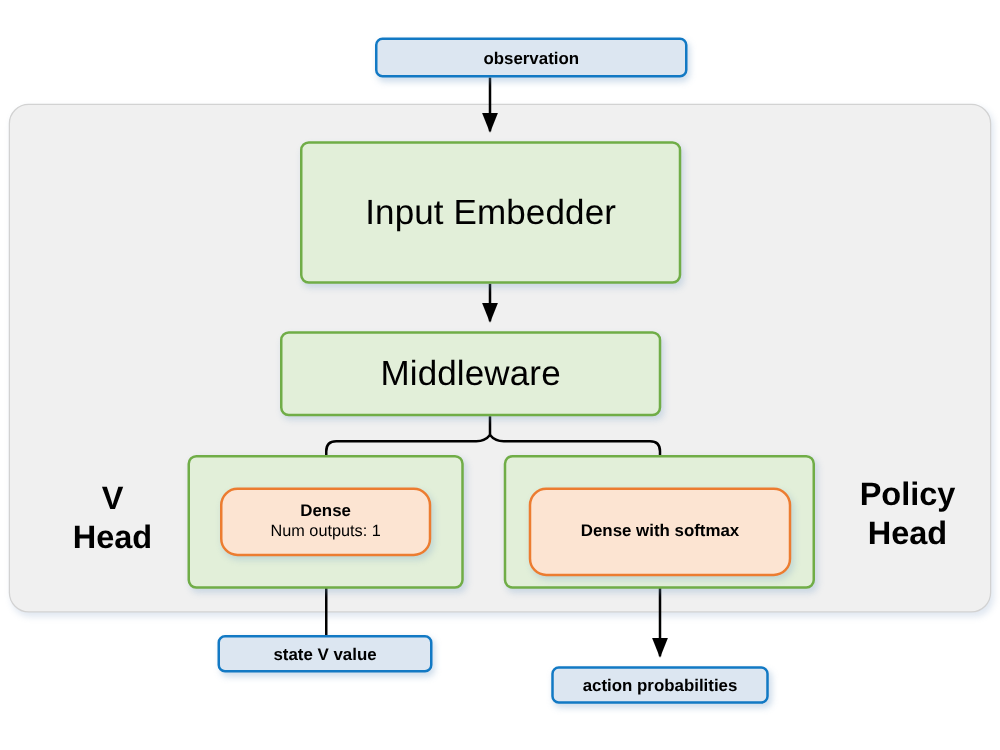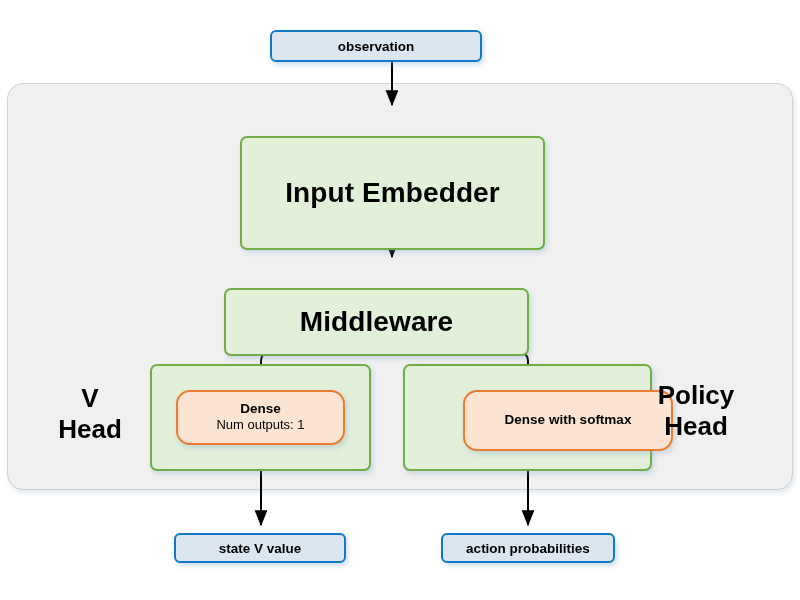--- a/index.html
+++ b/index.html
@@ -55,23 +55,22 @@
 
   .node-green {
     background: #e2efd9;
     border: 2.5px solid #70ad47;
     border-radius: 7px;
     box-shadow: 2px 3px 5px rgba(120,160,200,0.30);
   }
 
   .node-green-big {
     font-size: 28px;
-    font-weight: bold;
+    font-weight: normal;
     letter-spacing: 0.1px;
-    margin-top: 23px;
   }
 
   .node-orange {
     background: #fce4d2;
     border: 2.5px solid #ec7c30;
     border-radius: 14px;
     box-shadow: 2px 3px 5px rgba(120,160,200,0.30);
   }
   .orange-title {
     font-size: 13.5px;
@@ -127,21 +126,21 @@
 
     <path d="M392,348 Q388,353 381,353 L269,353 Q261,353 261,361 L261,382" stroke="#000000" stroke-width="2" fill="none" marker-end="url(#arrowhead)"></path>
 
     <path d="M392,348 Q396,353 403,353 L520,353 Q528,353 528,361 L528,382" stroke="#000000" stroke-width="2" fill="none" marker-end="url(#arrowhead)"></path>
 
     <path d="M261,445 L261,525" stroke="#000000" stroke-width="2" fill="none" marker-end="url(#arrowhead)"></path>
 
     <path d="M528,445 L528,525" stroke="#000000" stroke-width="2" fill="none" marker-end="url(#arrowhead)"></path>
   </svg>
 
-  <div class="node node-blue" style="left:270px; top:30px; width:212px; height:32px;">
+  <div class="node node-blue" style="left:300px; top:30px; width:250px; height:32px;">
     <span>observation</span>
   </div>
 
   <div class="node node-green node-green-big" style="left:240px; top:113px; width:305px; height:114px;">
     <span>Input Embedder</span>
   </div>
 
   <div class="node node-green node-green-big" style="left:224px; top:265px; width:305px; height:68px;">
     <span>Middleware</span>
   </div>
@@ -151,28 +150,28 @@
   <div class="node node-orange" style="left:176px; top:390px; width:169px; height:55px;">
     <span class="orange-title">Dense</span>
     <span class="orange-sub">Num outputs: 1</span>
   </div>
 
   <div class="head-label" style="left:36px; top:383px; width:108px;">V
 Head</div>
 
   <div class="node node-green" style="left:403px; top:364px; width:249px; height:107px;"></div>
 
-  <div class="node node-orange" style="left:423px; top:390px; width:210px; height:61px;margin-left:40px;">
+  <div class="node node-orange" style="left:423px; top:390px; width:210px; height:71px;">
     <span class="orange-title">Dense with softmax</span>
   </div>
 
-  <div class="head-label" style="left:632px; top:380px; width:128px;">Policy
+  <div class="head-label" style="left:662px; top:380px; width:128px;">Policy
 Head</div>
 
-  <div class="node node-blue" style="left:174px; top:533px; width:172px; height:30px;">
+  <div class="node node-blue" style="left:174px; top:508px; width:172px; height:30px;">
     <span>state V value</span>
   </div>
 
   <div class="node node-blue" style="left:441px; top:533px; width:174px; height:30px;text-align:center;">
     <span>action probabilities</span>
   </div>
 
 </div>
 
 </body></html>

